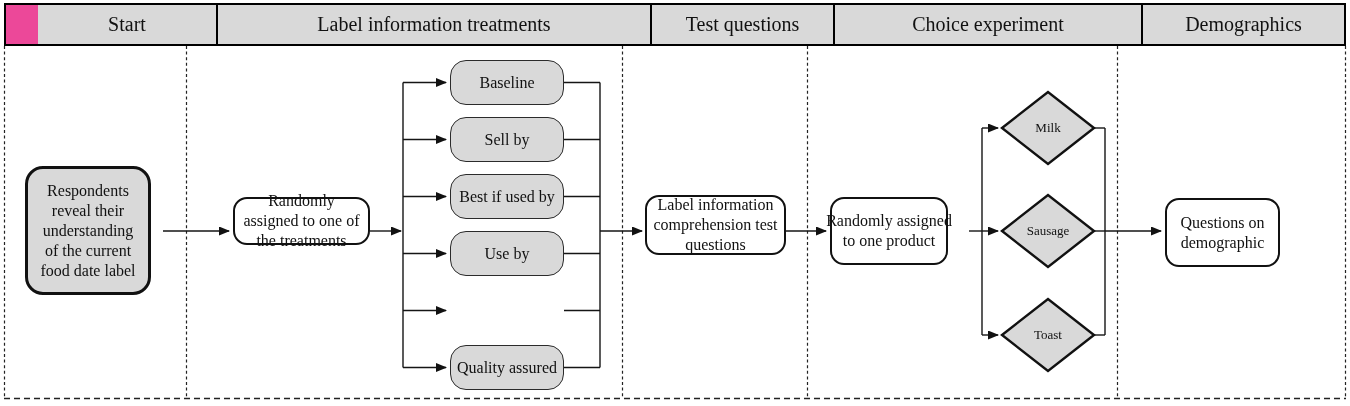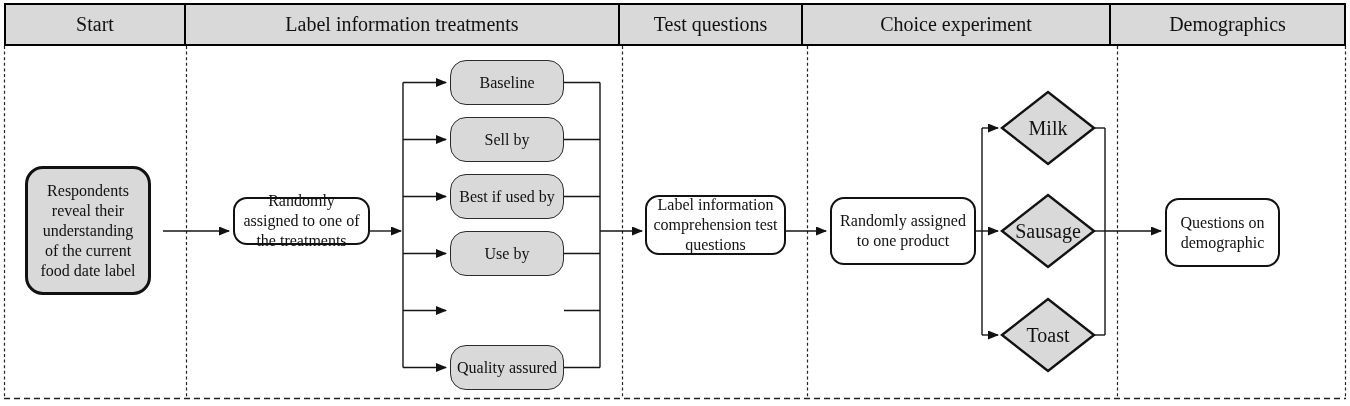--- a/index.html
+++ b/index.html
@@ -7,22 +7,23 @@
     position:relative;
     width:1350px;height:406px;
     background:#ffffff;
     font-family:"Liberation Serif","DejaVu Serif",serif;
     color:#111;
     overflow:hidden;
   }
   
   #header{
     position:absolute;left:4px;top:3px;width:1342px;height:43px;
-    box-sizing:border-box;border:2px solid #000;background:#e5e5e5;
+    box-sizing:border-box;border:2px solid #000;background:#ec4899;
     display:flex;
+    padding-left:32px;
   }
   .hcell{
     box-sizing:border-box;height:100%;
     display:flex;align-items:center;justify-content:center;
     font-size:20px;border-right:2px solid #000;background:#d9d9d9;
   }
   .hcell:last-child{border-right:none;}
   #h0{width:180px;}
   #h1{width:434px;}
   #h2{width:183px;}
@@ -39,33 +40,33 @@
     position:absolute;box-sizing:border-box;
     border:2.5px solid #111;border-radius:14px;background:#ffffff;
     display:flex;flex-direction:column;align-items:center;justify-content:center;
     text-align:center;font-size:16px;line-height:1.25;
   }
   .box .ln{display:block;white-space:nowrap;}
   .gray{background:#d9d9d9;}
   #start-box{left:25px;top:166px;width:126px;height:129px;border-radius:18px;border-width:3px;}
   #assign-treatment-box{left:233px;top:197px;width:137px;height:48px;}
   #test-box{left:645px;top:195px;width:141px;height:60px;}
-  #assign-product-box{left:830px;top:197px;width:146px;height:68px;}
+  #assign-product-box{left:830px;top:197px;width:118px;height:68px;}
   #demographics-box{left:1165px;top:198px;width:115px;height:69px;}
   .treatment{
     left:450px;width:114px;height:45px;
     border-width:1.6px;border-color:#2b2b2b;border-radius:16px;
     background:#d9d9d9;flex-direction:row;
   }
   #t0{top:60px;} #t1{top:117px;} #t2{top:174px;}
   #t3{top:231px;} #t4{top:288px;} #t5{top:345px;}
   .diamond-label{
     position:absolute;left:1002px;width:92px;height:40px;
     display:flex;align-items:center;justify-content:center;
-    font-size:20px;text-align:center;
+    font-size:13px;text-align:center;
   }
   #d0{top:108px;} #d1{top:211px;} #d2{top:315px;}
 </style>
 </head>
 <body>
 
 <div id="canvas">
 
   <svg id="wires" viewBox="0 0 1350 406" xmlns="http://www.w3.org/2000/svg">
     <defs>

